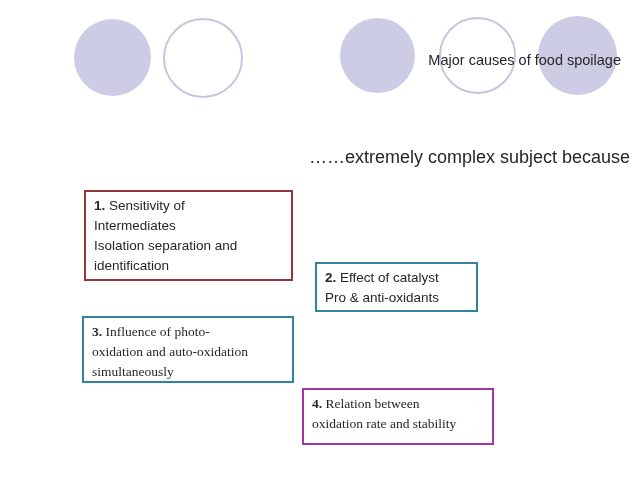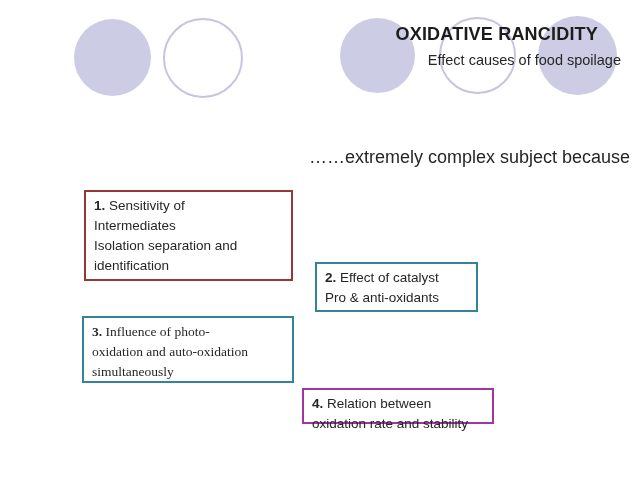--- a/index.html
+++ b/index.html
@@ -72,36 +72,35 @@
     font-size: 13.5px;
     line-height: 20px;
     color: #262626;
   }
   .box .num { font-weight: bold; white-space: pre; }
   .box .rest { white-space: pre; }
 
   .box1 { left: 84px;  top: 190px; width: 209px; height: 91px; }
   .box2 { left: 315px; top: 262px; width: 163px; height: 50px; }
   .box3 { left: 82px;  top: 316px; width: 212px; height: 67px; }
-  .box4 { left: 302px; top: 388px; width: 192px; height: 36px; }
+  .box4 { left: 302px; top: 388px; width: 192px; height: 57px; font-family: Liberation Serif, serif; }
 </style>
 </head>
 <body>
 
 <div class="slide">
 
   <div class="circle c1" style="background-color: rgb(205, 204, 229);"></div>
   <div class="circle outline c2" style="border-color: rgb(198, 197, 223);"></div>
   <div class="circle c3" style="background-color: rgb(205, 204, 229);"></div>
   <div class="circle outline c4" style="border-color: rgb(198, 197, 223);"></div>
   <div class="circle c5" style="background-color: rgb(205, 204, 229);"></div>
 
-  <h1 class="txt title">OXIDATIVE RANCIDITY</h1>
 
-  <div class="txt subtitle">Effect causes of food spoilage</div>
+  <div class="txt subtitle">Major causes of food spoilage</div>
 
 
   <div class="txt note">……extremely complex subject because</div>
 
   <div class="box box1" style="border-color: rgb(149, 55, 53);">
     <span class="num">1.</span><span class="rest"> Sensitivity of
 Intermediates
 Isolation separation and
 identification</span>
   </div>

